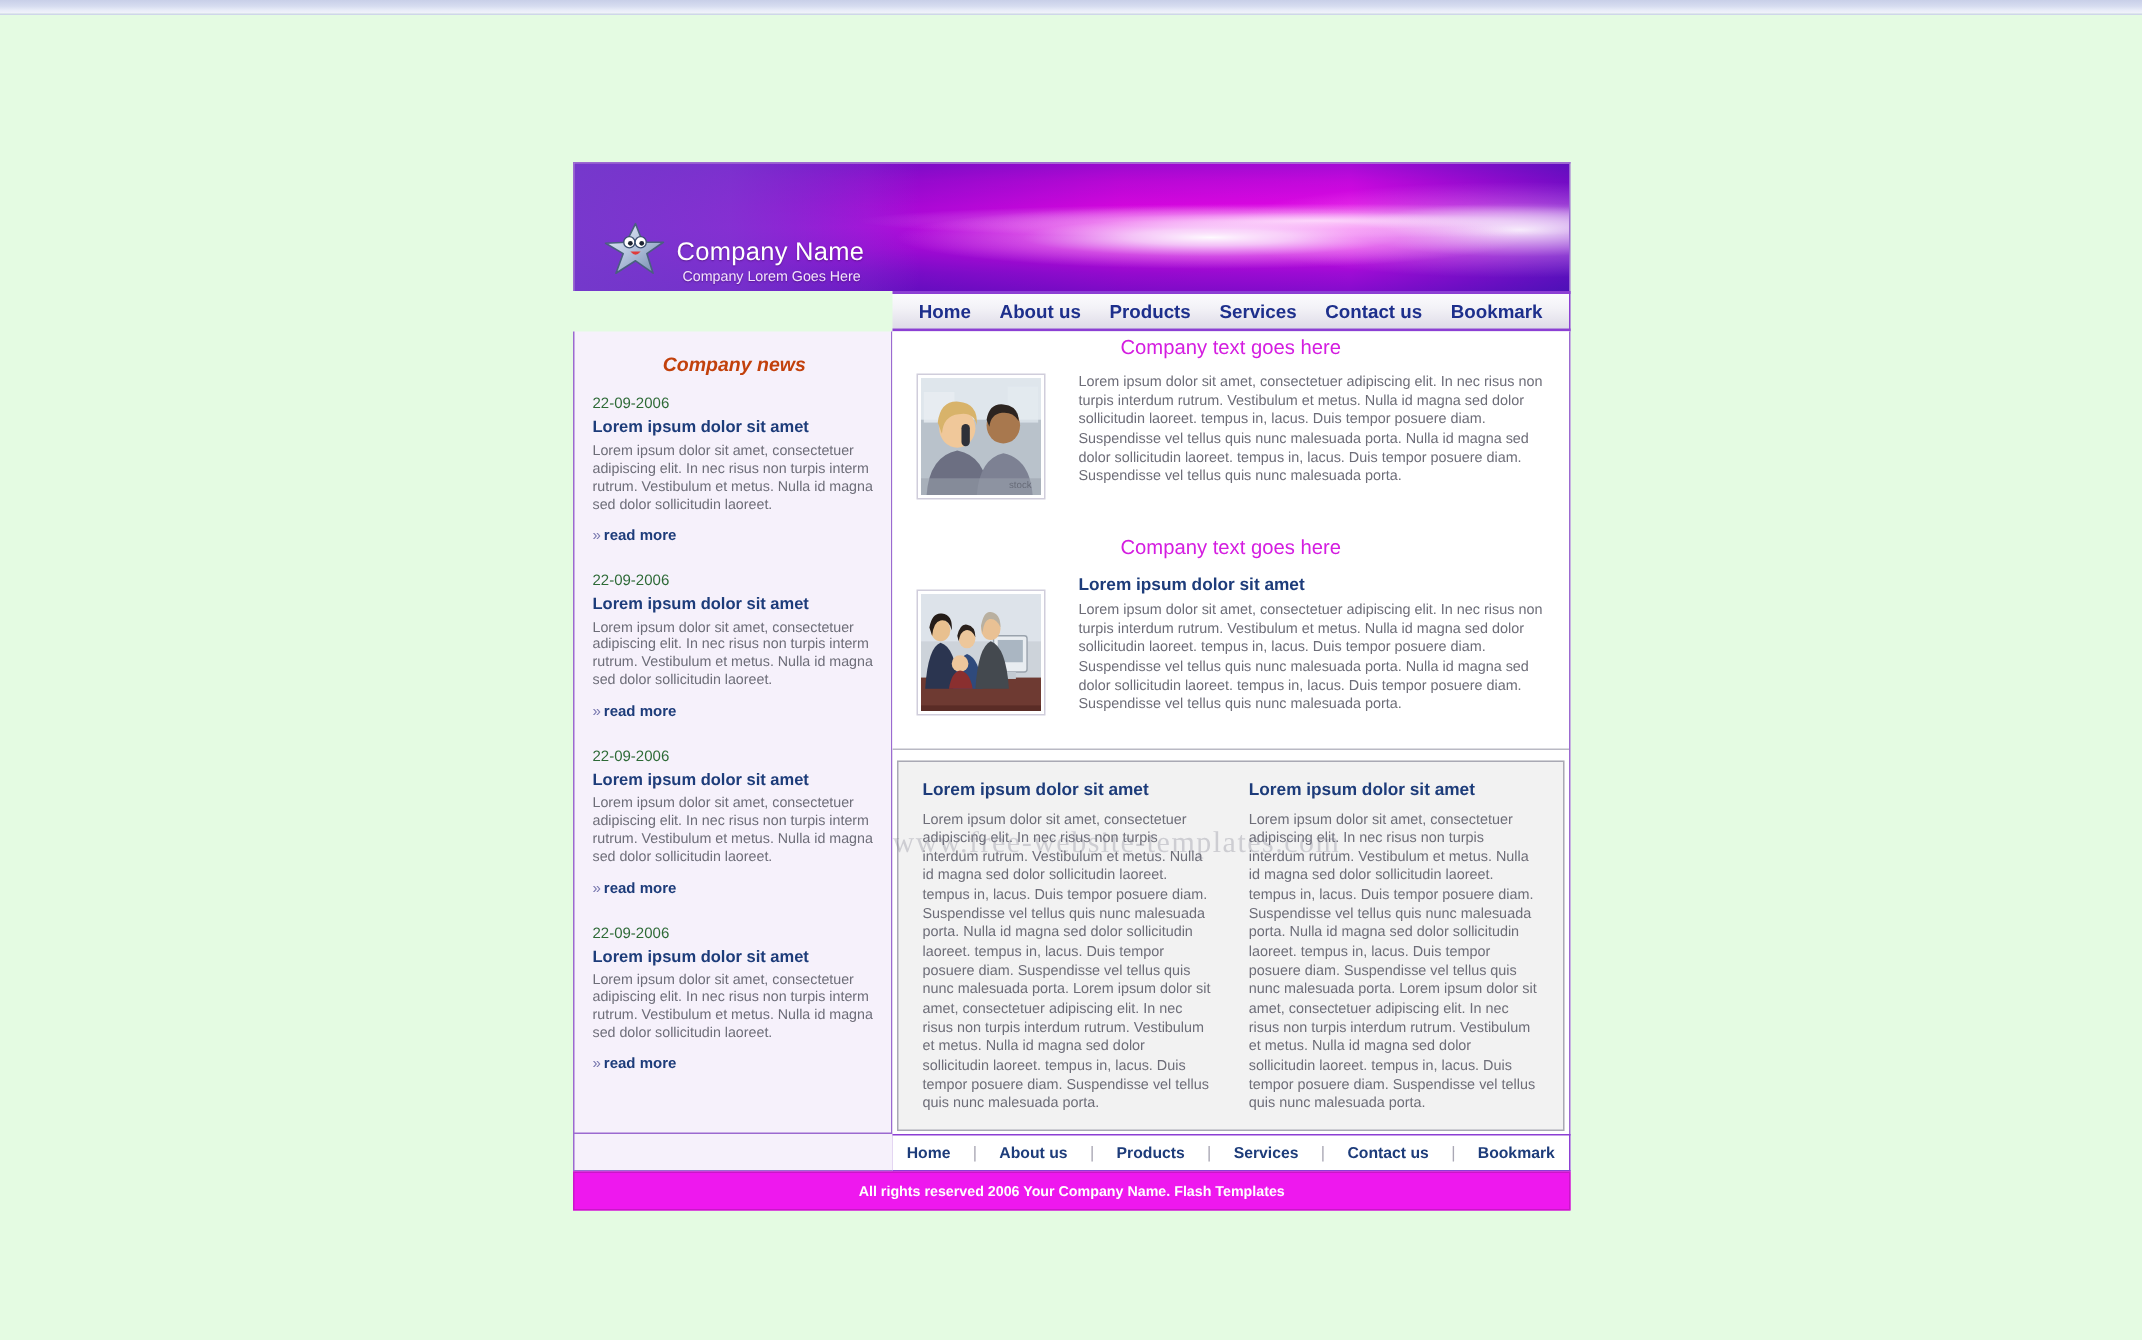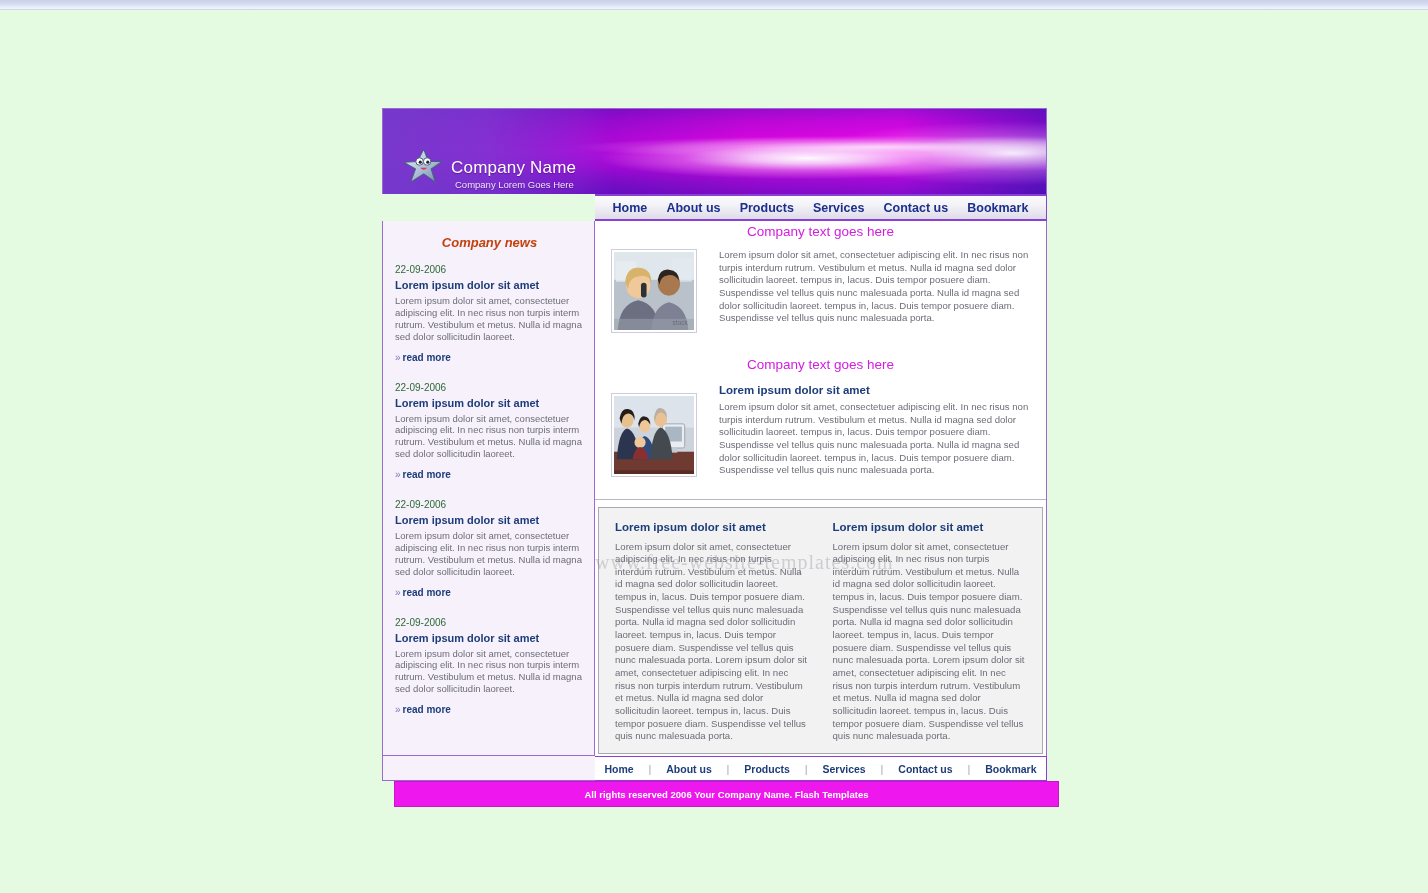--- a/index.html
+++ b/index.html
@@ -186,21 +186,21 @@
   .fsep { color: #aaa8b5; font-size: 11px; }
   #sidebar-foot-pad {
     position: absolute; left: 0; top: 648px;
     width: 214px; height: 25px;
     background: #f6f1fb;
     border-left: 1px solid #9b6ad0;
     border-right: 1px solid #9b6ad0;
     border-bottom: 1px solid #9b6ad0;
   }
   #copyright {
-    position: absolute; left: 12px; top: 673px;
+    position: absolute; left: 0; top: 673px;
     width: 665px; height: 26px;
     background: #ee18ee;
     color: #ffffff; font-size: 9.5px; font-weight: bold;
     display: flex; align-items: center; justify-content: center;
     border: 1px solid #c916c9;
   }
 </style>
 </head>
 <body>
 

